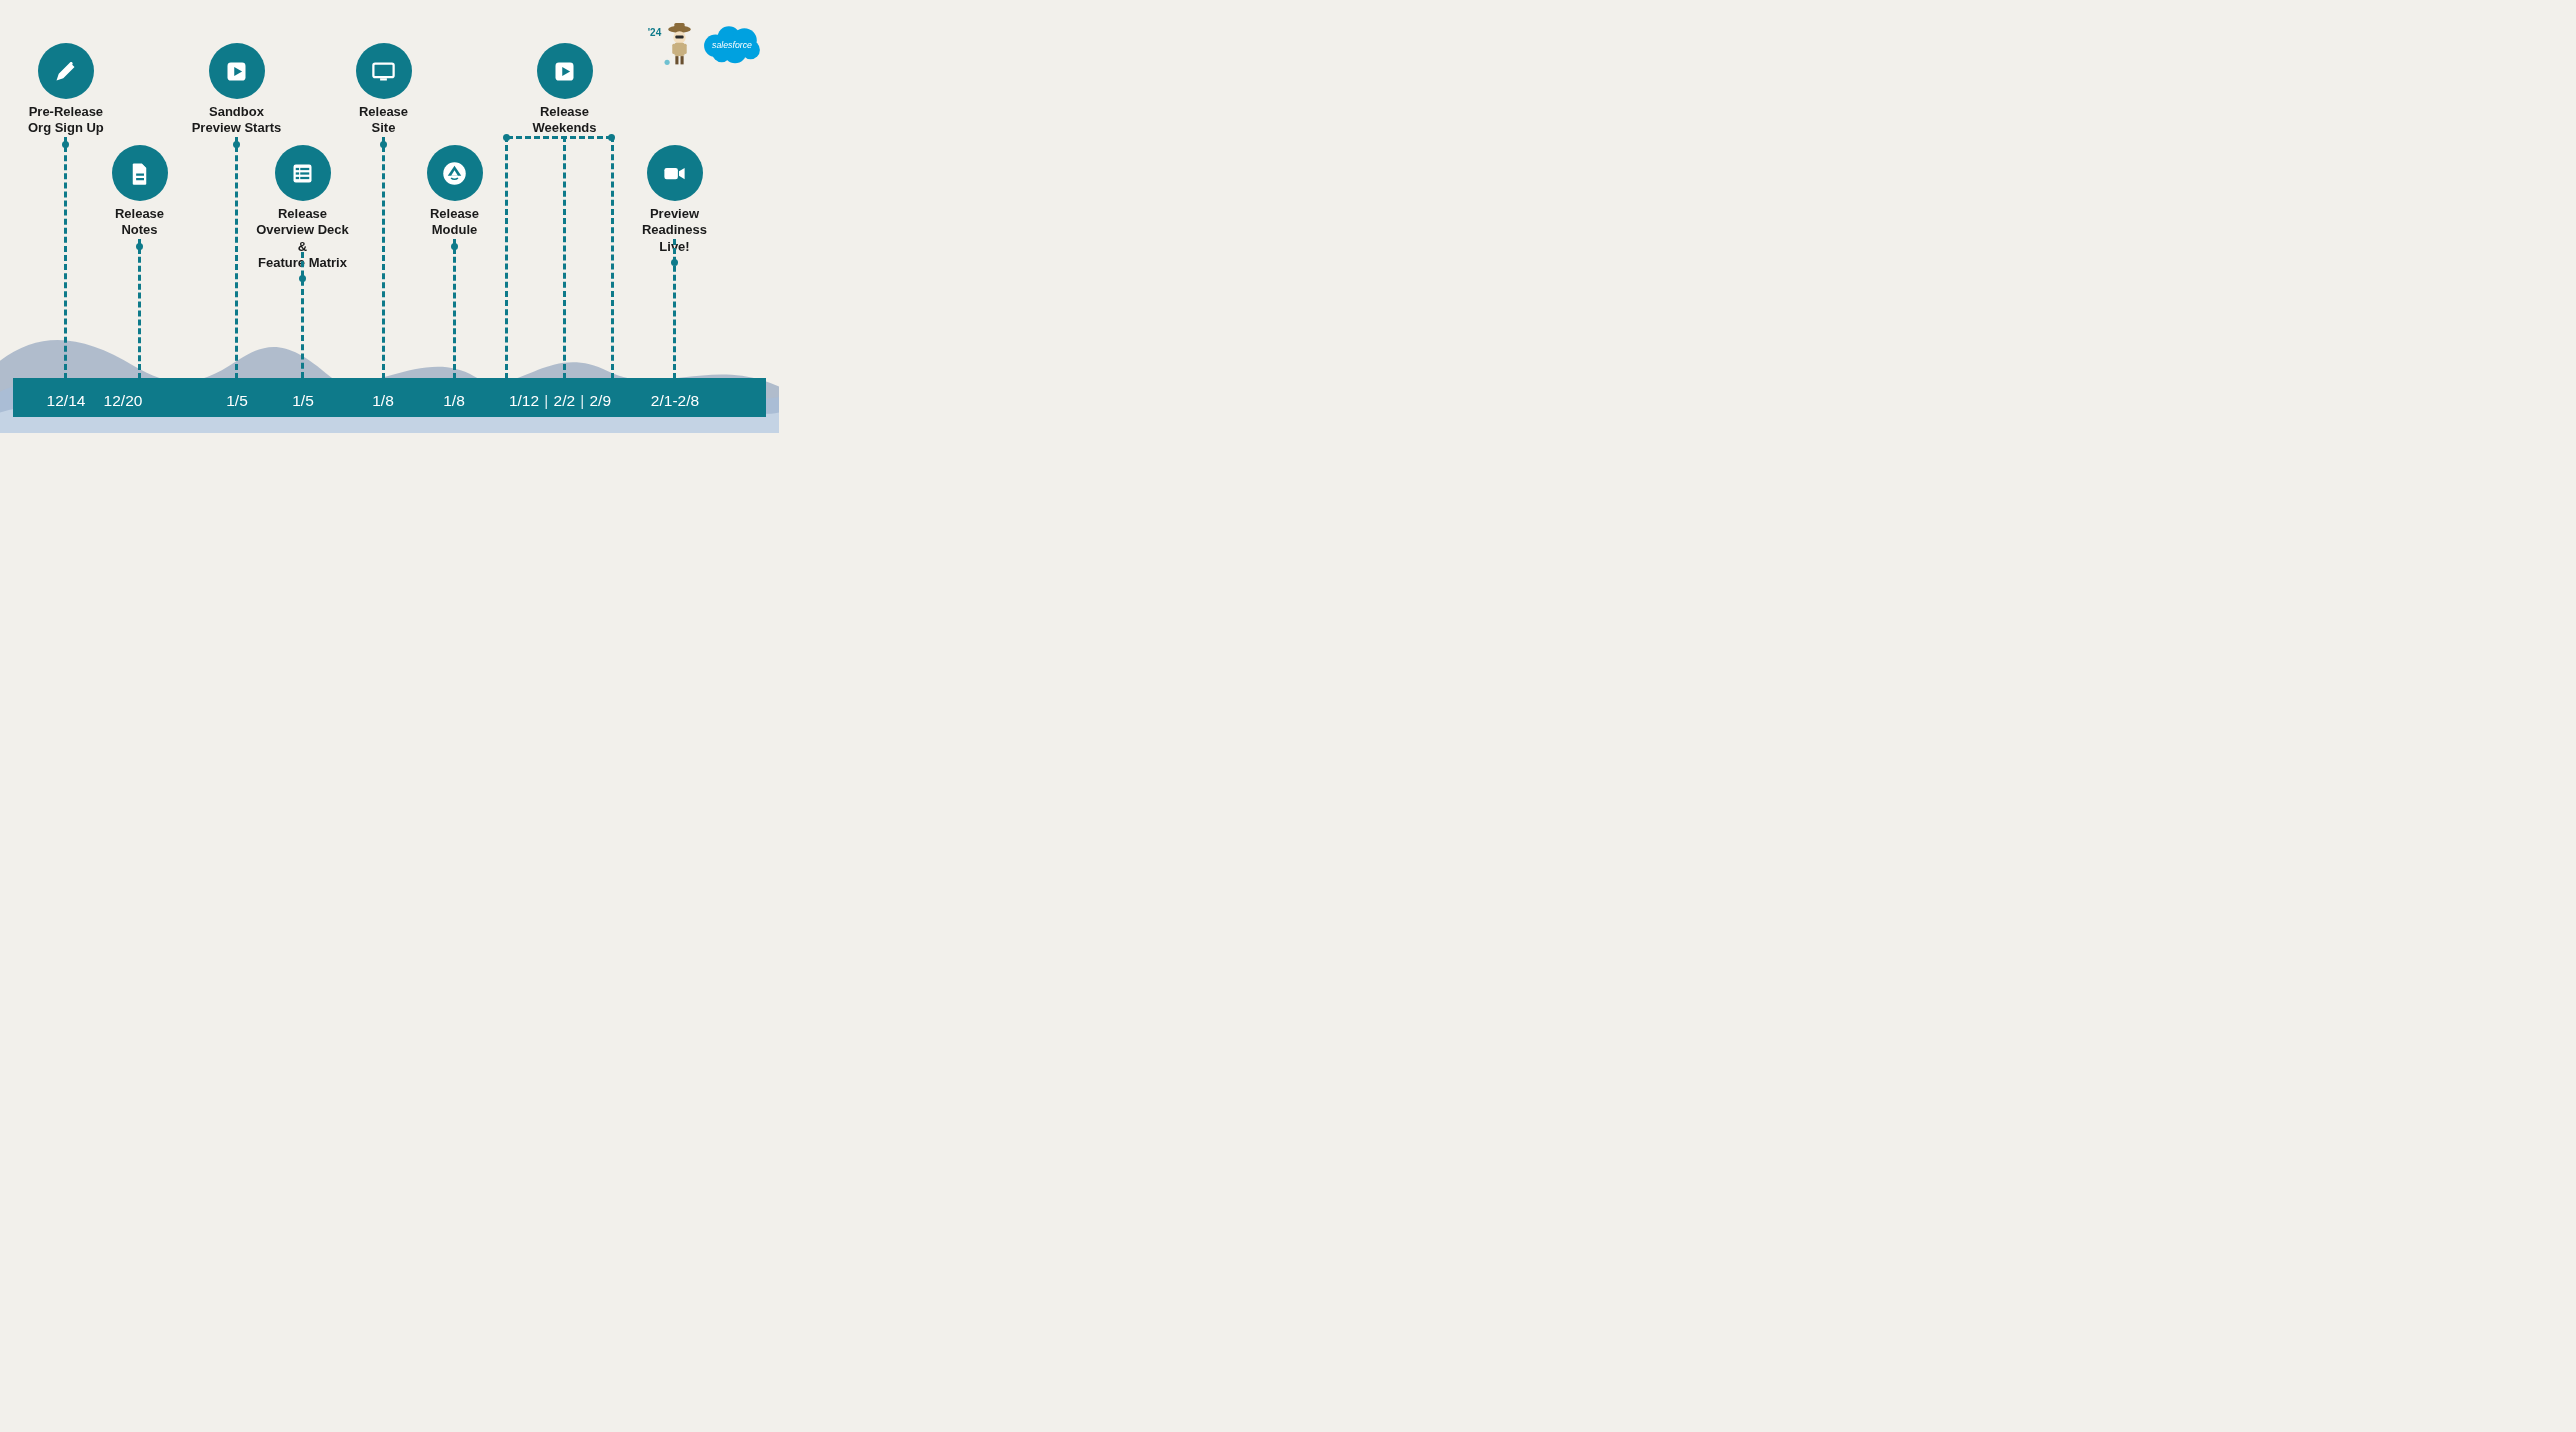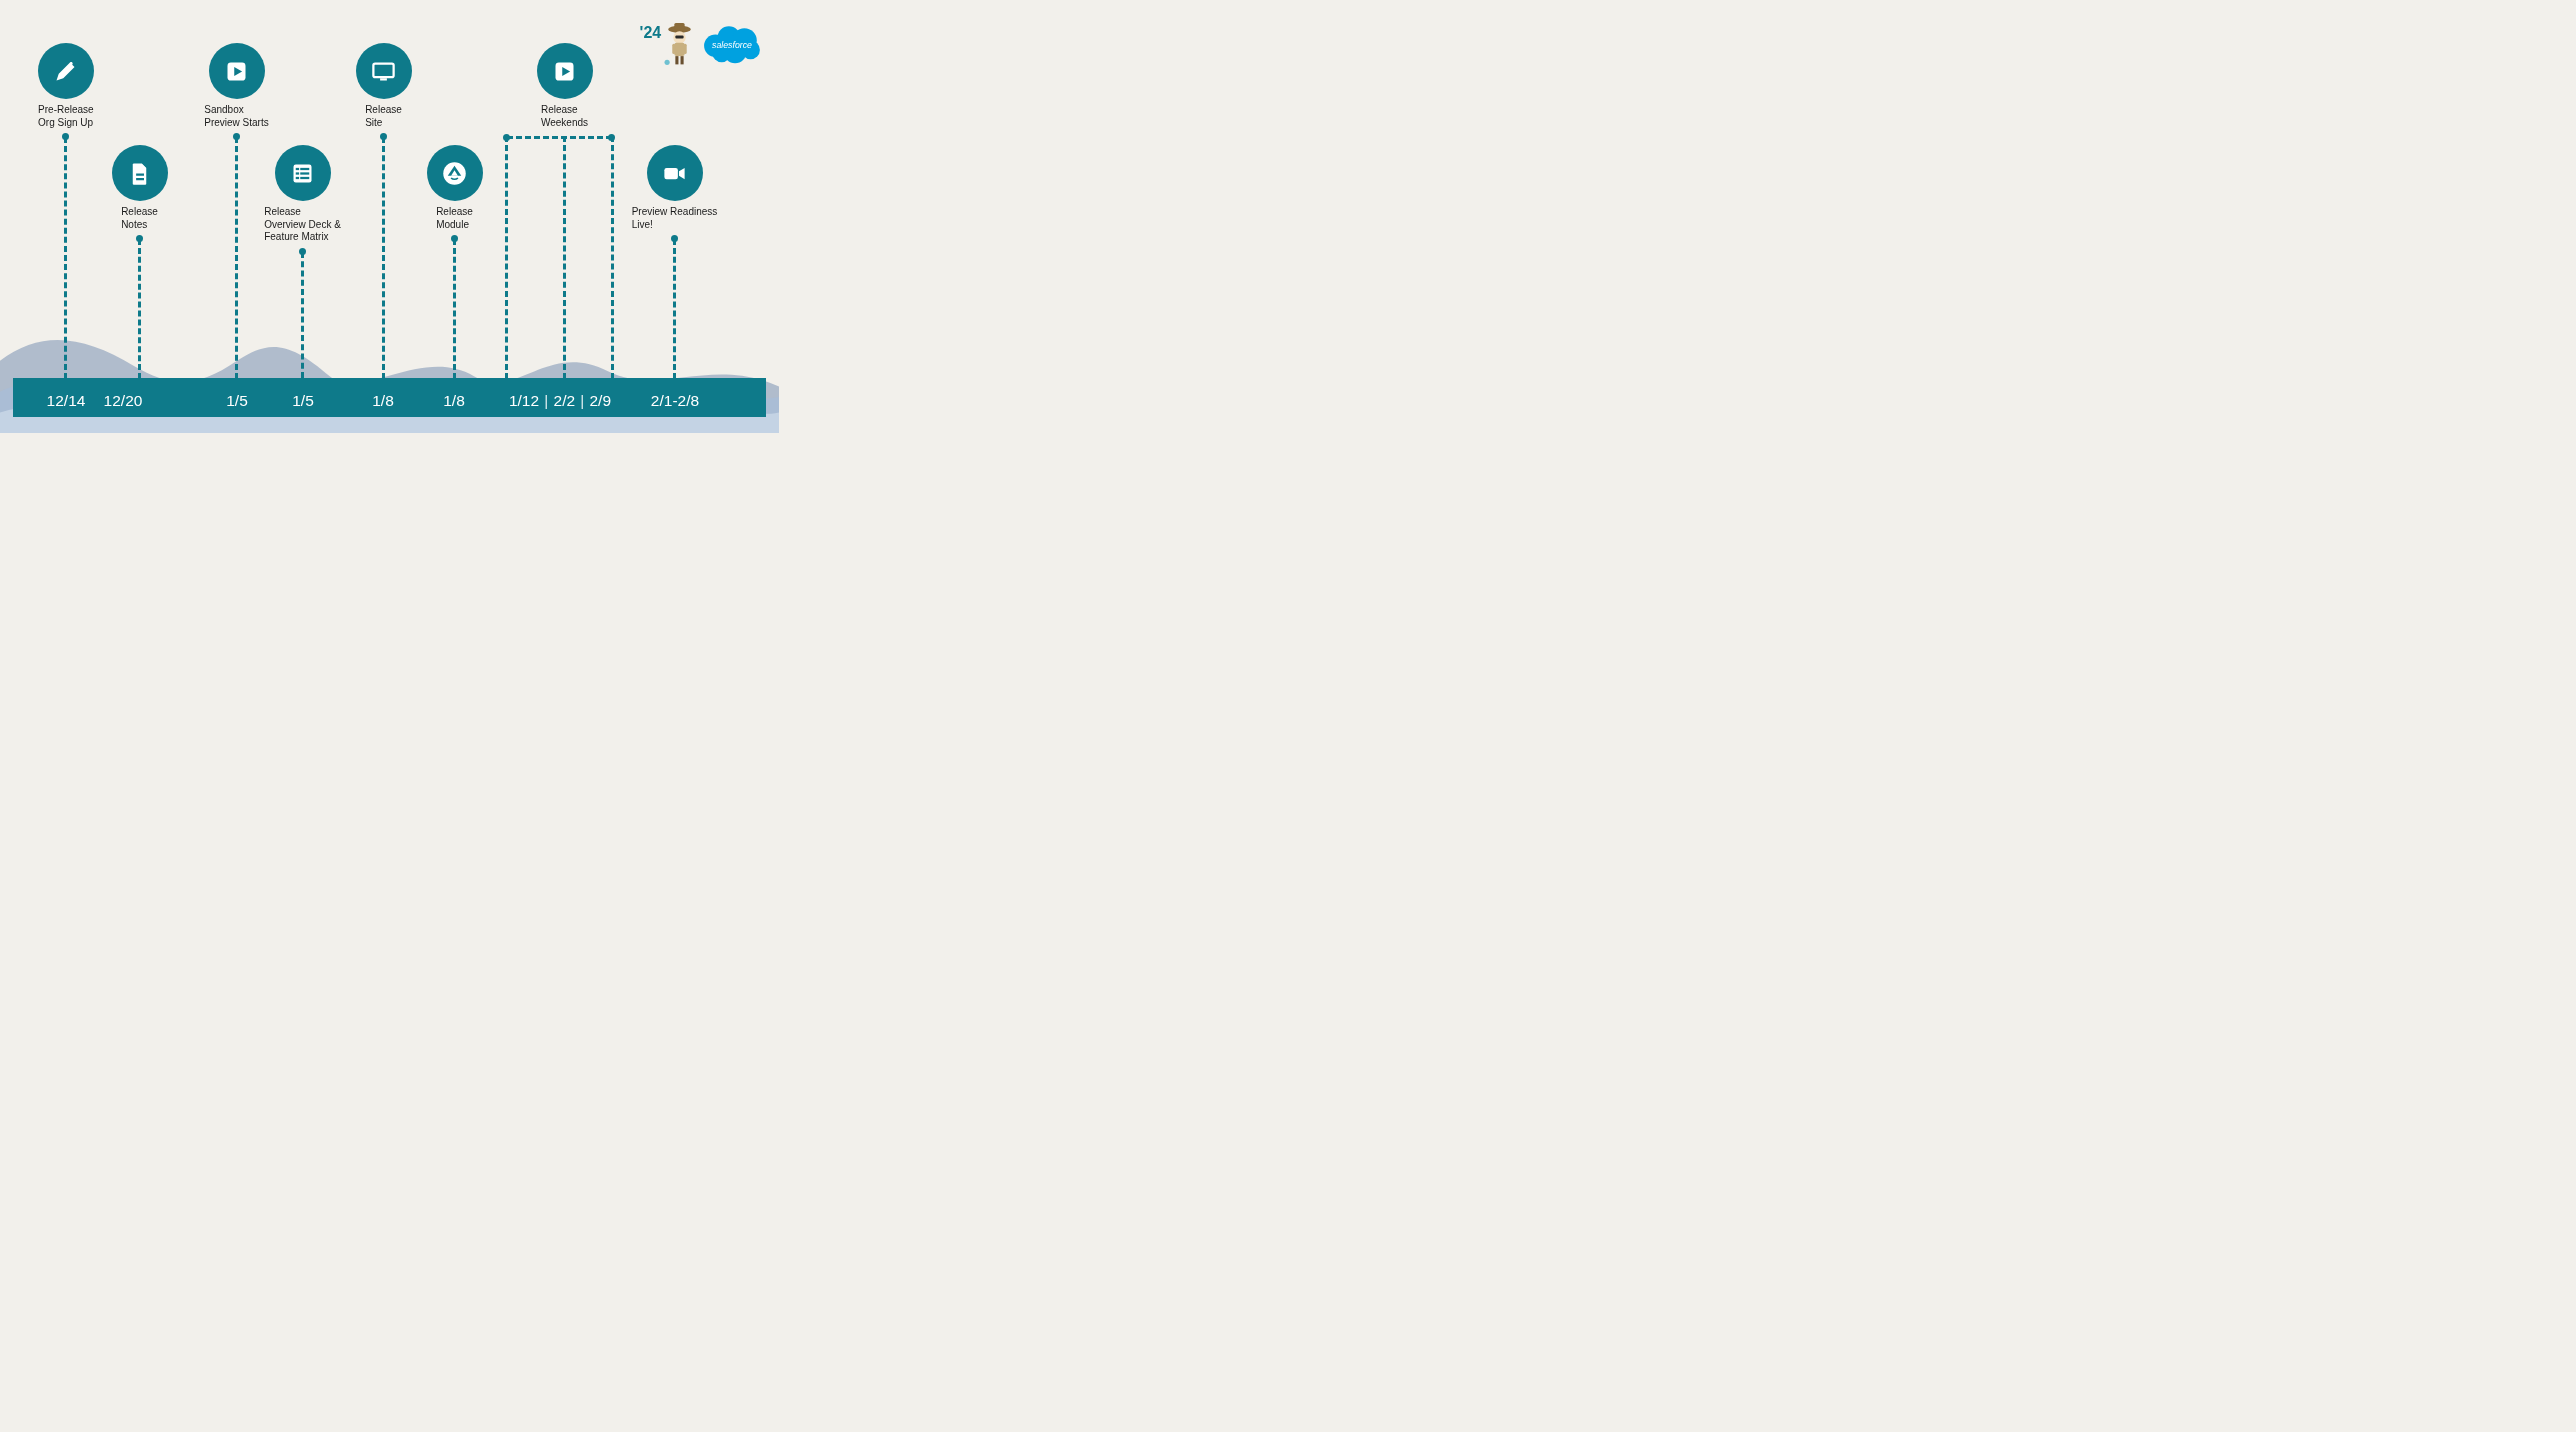--- a/index.html
+++ b/index.html
@@ -42,24 +42,26 @@
     border-radius: 50%;
     background: #0e7a8a;
     display: flex;
     align-items: center;
     justify-content: center;
     flex-shrink: 0;
   }
   .dot svg { width: 27px; height: 27px; }
   .label {
     margin-top: 5.2px;
-    font-size: 10px;
+    text-align: center;
+    font-size: 13px;
     color: #1a1a1a;
     line-height: 1.25;
     white-space: pre-line;
+    font-weight: bold;
   }
   .pin {
     margin-top: 4.1px;
     width: 7.2px;
     height: 7.2px;
     border-radius: 50%;
     background: #0e7a8a;
   }
   .dash {
     position: absolute;
@@ -78,21 +80,21 @@
   .logo-wrap {
     position: absolute;
     top: 20.6px;
     right: 16.5px;
     display: flex;
     align-items: center;
     gap: 5.2px;
   }
   .year-badge {
     font-weight: 700;
-    font-size: 16px;
+    font-size: 10px;
     color: #0e7a8a;
     margin-right: -2.1px;
     margin-top: -20.6px;
   }
   .ranger {
     width: 31px;
     height: 45px;
     position: relative;
   }
   .cloud-logo {

